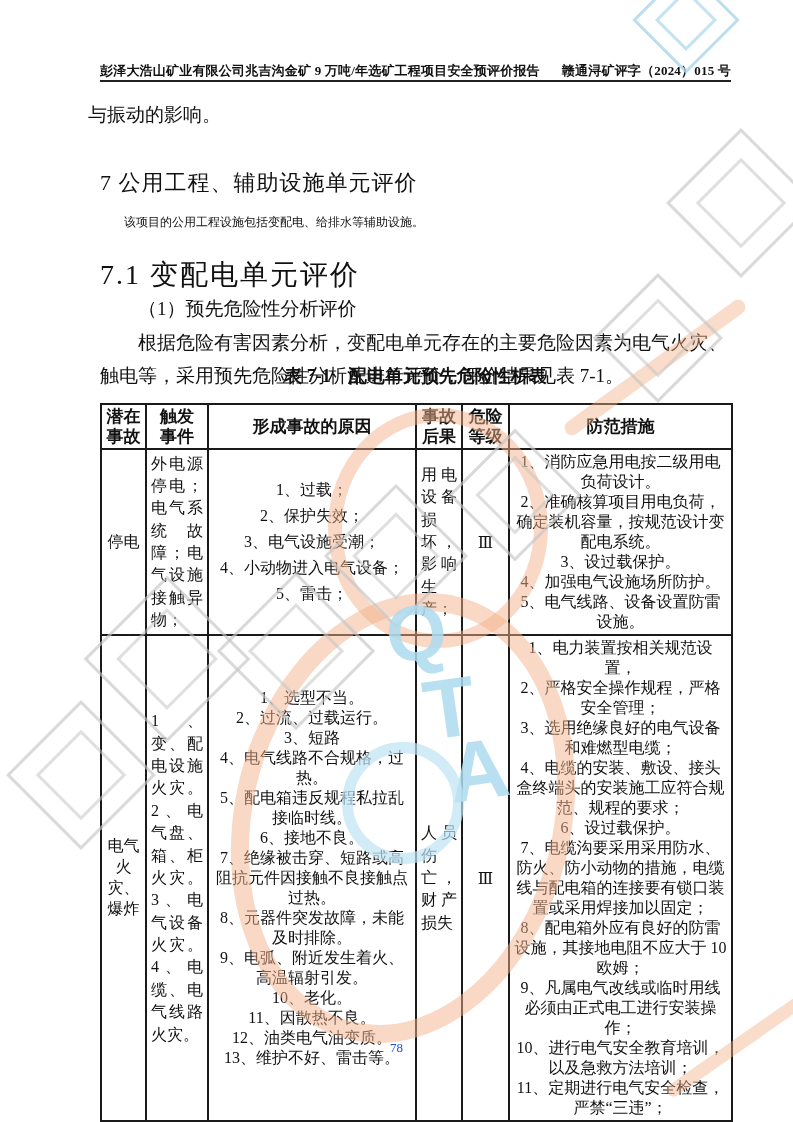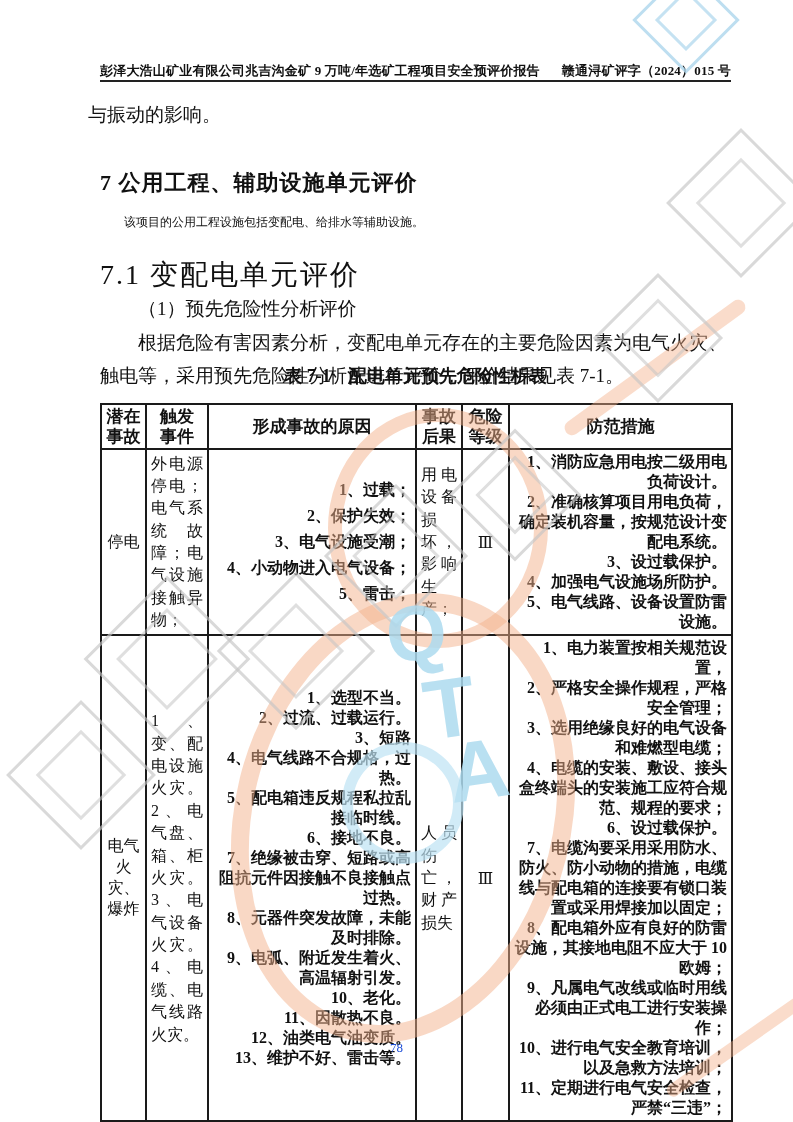--- a/index.html
+++ b/index.html
@@ -10,42 +10,42 @@
   }
   .abs{position:absolute;}
   
   .doc-header{
     left:100px;top:62px;width:631px;display:flex;justify-content:space-between;
     font-size:13px;font-weight:bold;border-bottom:2px solid #222;
     letter-spacing:0.2px;white-space:nowrap;
   }
   
   .line-top{left:88px;top:102px;font-size:19px;}
-  .h1{left:100px;top:168px;font-size:22px;font-weight:bold;letter-spacing:1px;}
+  .h1{left:100px;top:168px;font-size:22px;font-weight:normal;letter-spacing:1px;}
   .p1{left:100px;top:214px;width:631px;font-size:12px;text-indent:2em;}
   .h2{left:100px;top:256px;font-size:28px;font-weight:normal;letter-spacing:2px;}
   .p2{left:100px;top:296px;width:631px;font-size:19px;text-indent:2em;}
   .p3{left:100px;top:326px;width:631px;font-size:19px;text-indent:2em;line-height:1.75;}
   .tbl-title{left:100px;top:364px;width:631px;text-align:center;font-size:18px;font-weight:bold;}
   .tbl-title .gap{margin-left:18px;}
   
   table.hazard{
     left:100px;top:403px;position:absolute;border-collapse:collapse;
     width:631px;table-layout:fixed;font-size:16px;
   }
   table.hazard th,table.hazard td{
     border:2px solid #1a1a1a;padding:2px 4px;vertical-align:middle;
     overflow:hidden;
   }
   table.hazard th{
     font-weight:bold;text-align:center;font-size:17px;line-height:1.15;height:37px;
   }
   td.c-center{text-align:center;}
   td.c-just{text-align:justify;line-height:1.4;}
-  td.c-left{text-align:right;font-weight:bold;}
+  td.c-left{text-align:center;}
   .pre{white-space:pre-line;}
   td.lh-tight{line-height:1.25;}
   td.lh-loose{line-height:1.62;border-radius:23px;}
   tr.row0{height:167px;}
   tr.row1{height:418px;}
   
   .page-num{left:0;top:1040px;width:793px;text-align:center;font-size:13px;color:#1d4ed8;}
   
   .wm{position:absolute;inset:0;pointer-events:none;z-index:6;}
   .wm .ellipse{

